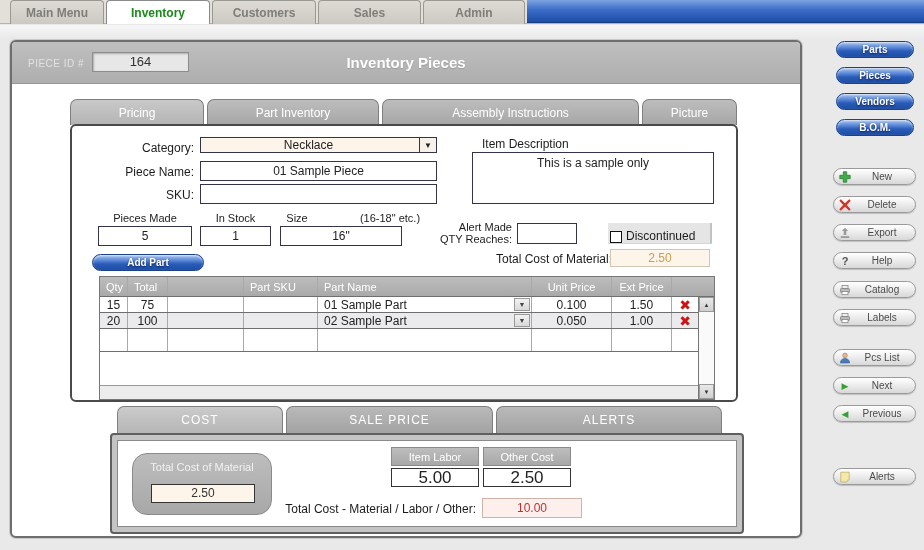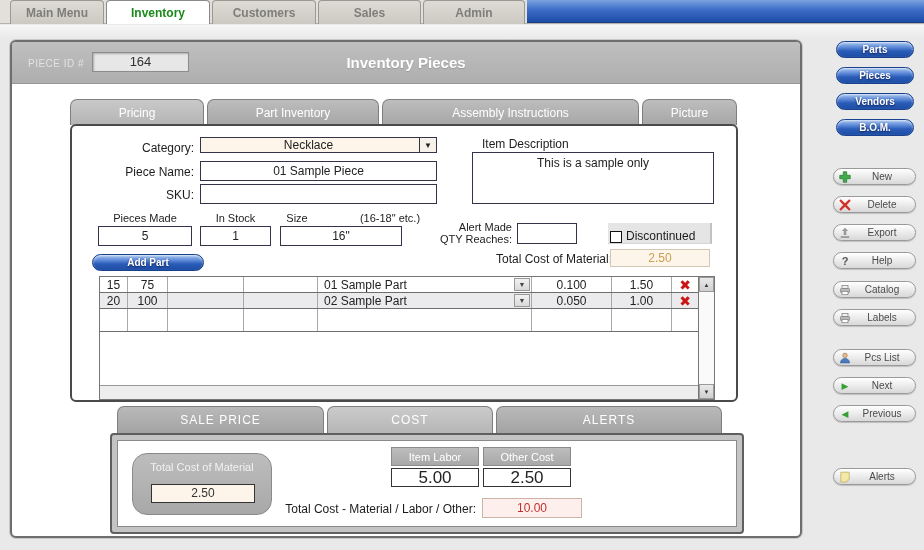--- a/index.html
+++ b/index.html
@@ -157,20 +157,30 @@
 
       <div class="disc-wrap">
         <div class="checkbox"></div>
         <div class="disc-label">Discontinued</div>
       </div>
 
       <div class="flabel" style="left:388px;top:126px;width:152px">Total Cost of Material:</div>
       <div class="tcm-value">2.50</div>
 
       <div class="ptable">
+        <div class="trow thead">
+          <div class="cell l c-qty">Qty</div>
+          <div class="cell l c-total">Total</div>
+          <div class="cell c-3"></div>
+          <div class="cell l c-sku">Part SKU</div>
+          <div class="cell l c-name">Part Name</div>
+          <div class="cell c-unit">Unit Price</div>
+          <div class="cell c-ext">Ext Price</div>
+          <div class="cell c-del"></div>
+        </div>
         <div class="tbody-wrap">
           <div class="tcols">
 
             <div class="trow tdata">
               <div class="cell c-qty">15</div>
               <div class="cell c-total">75</div>
               <div class="cell c-3"></div>
               <div class="cell c-sku"></div>
               <div class="cell l c-name">
                 <span>01 Sample Part</span>
@@ -216,22 +226,22 @@
           <div class="vscroll">
             <div class="sbtn">▲</div>
             <div class="strack"></div>
             <div class="sbtn">▼</div>
           </div>
         </div>
       </div>
     </div>
 
     <div class="cost-tabs">
+      <div class="ctab cw1 active">COST</div>
       <div class="ctab cw2">SALE PRICE</div>
-      <div class="ctab cw1 active">COST</div>
       <div class="ctab cw3">ALERTS</div>
     </div>
 
     <div class="cost-outer">
       <div class="cost-inner">
 
         <div class="material-box">
           <div class="material-label">Total Cost of Material</div>
           <div class="material-field">2.50</div>
         </div>

